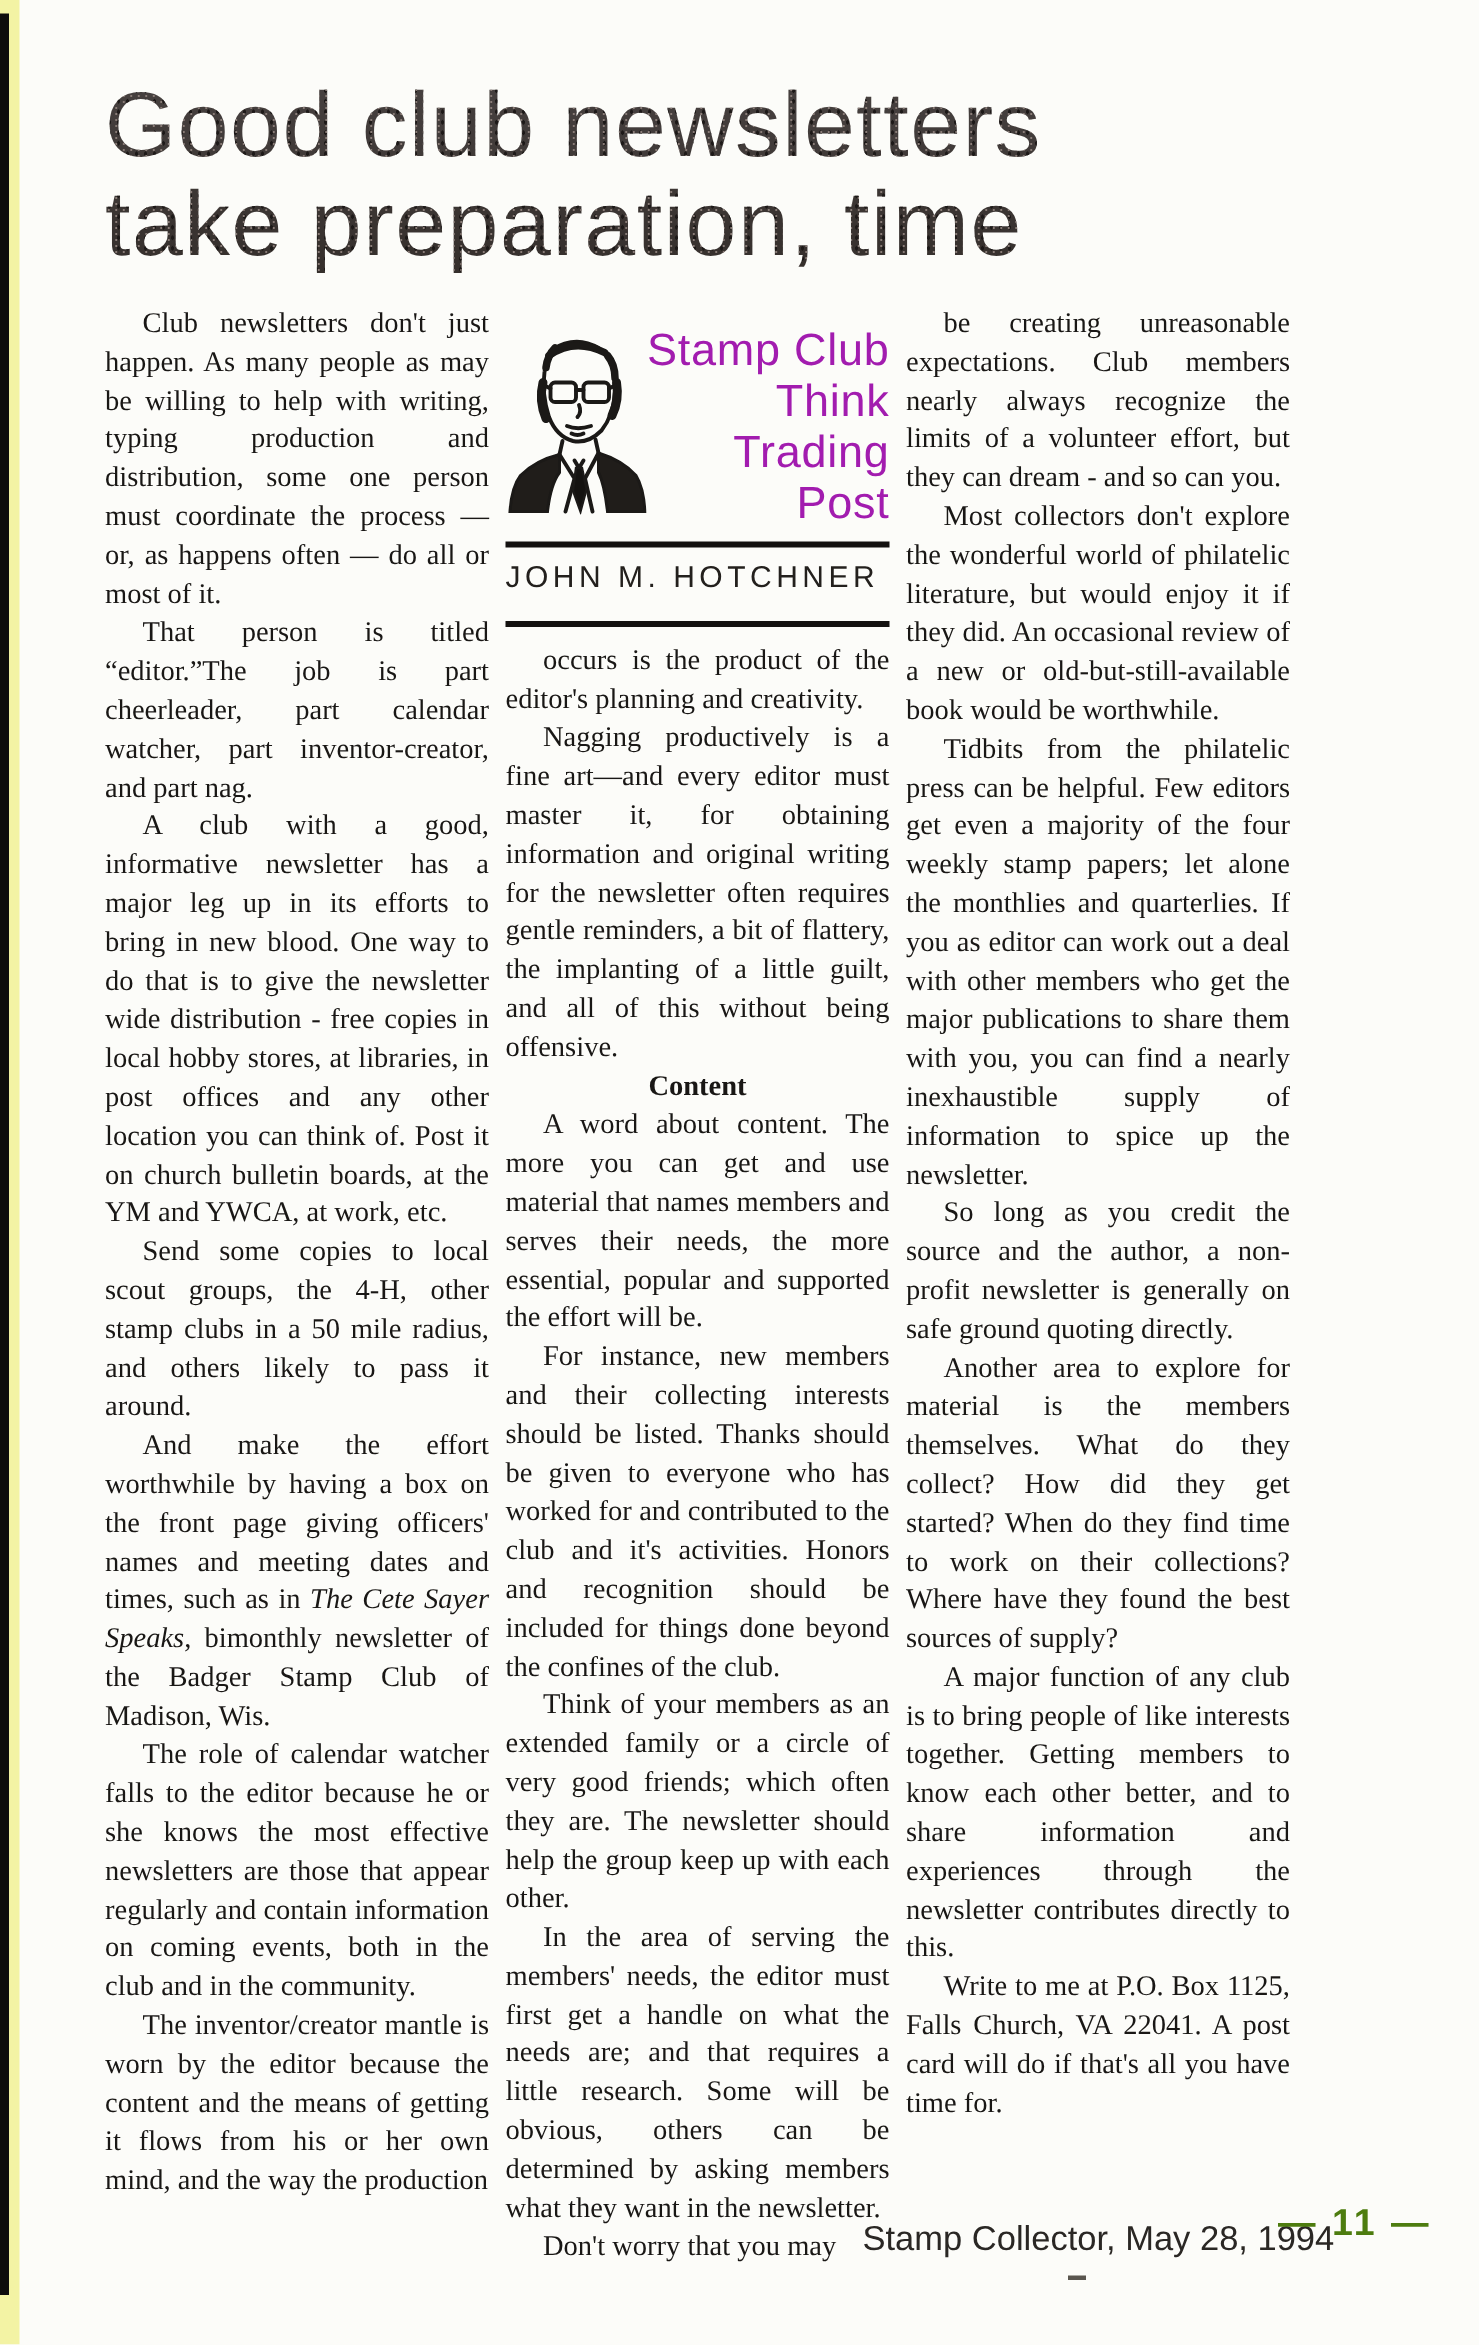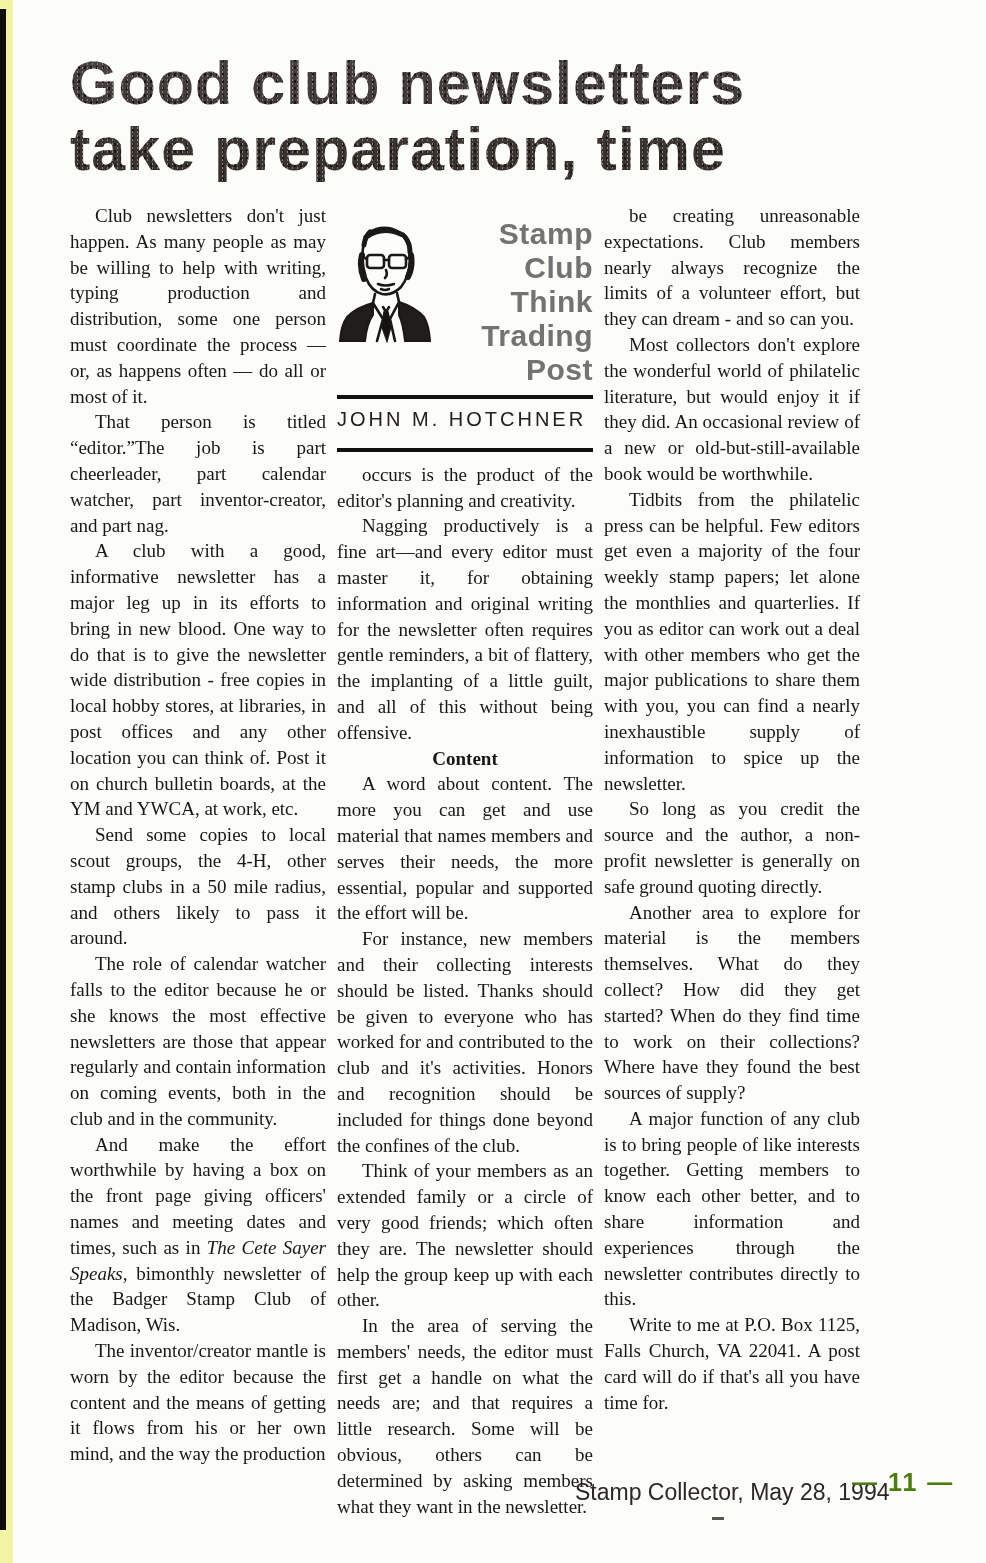--- a/index.html
+++ b/index.html
@@ -19,21 +19,21 @@
   .edge-bar {
     position: absolute; left: 0; top: 9px;
     width: 6px; height: 1521px;
     background: #0e0d0c;
   }
   .page {
     position: absolute; left: 70px; top: 0; width: 800px;
   }
   .headline {
     font-family: "Liberation Sans", sans-serif;
-    font-weight: bold;
+    font-weight: normal;
     font-size: 61px;
     line-height: 66px;
     letter-spacing: 1px;
     margin-top: 50px;
     color: #403936;
   }
   @supports (background-clip: text) or (-webkit-background-clip: text) {
     .headline {
       background-image:
         radial-gradient(#8a7d78 0.8px, transparent 1px),
@@ -73,25 +73,25 @@
     font-family: "Liberation Sans", sans-serif;
   }
   .byline-top {
     display: flex;
     align-items: flex-start;
   }
   .portrait { flex: 0 0 94px; padding-top: 6px; }
   .byline-title {
     flex: 1;
     text-align: right;
-    font-weight: bold;
+    font-weight: normal;
     font-size: 30px;
     line-height: 34px;
     letter-spacing: 0.5px;
-    color: #737373;
+    color: #a21caf;
     padding-top: 8px;
   }
   .byline-rule { height: 3px; background: #131110; margin: 8px 0 0 0; }
   .byline-rule.thick { height: 4px; }
   .byline-author {
     font-size: 20px;
     letter-spacing: 3px;
     color: #23201d;
     padding: 8px 0 7px 0;
   }
@@ -133,22 +133,22 @@
     <div>take preparation, time</div>
   </div>
 
   <div class="columns">
 
     <div class="col">
         <p class="para">Club newsletters don't just happen. As many people as may be willing to help with writing, typing production and distribution, some one person must coordinate the process — or, as happens often — do all or most of it.</p>
         <p class="para">That person is titled “editor.”The job is part cheerleader, part calendar watcher, part inventor-creator, and part nag.</p>
         <p class="para">A club with a good, informative newsletter has a major leg up in its efforts to bring in new blood. One way to do that is to give the newsletter wide distribution - free copies in local hobby stores, at libraries, in post offices and any other location you can think of. Post it on church bulletin boards, at the YM and YWCA, at work, etc.</p>
         <p class="para">Send some copies to local scout groups, the 4-H, other stamp clubs in a 50 mile radius, and others likely to pass it around.</p>
+        <p class="para"><span>And make the effort worthwhile by having a box on the front page giving officers' names and meeting dates and times, such as in </span><i>The Cete Sayer Speaks</i><span>, bimonthly newsletter of the Badger Stamp Club of Madison, Wis.</span></p>
         <p class="para">The role of calendar watcher falls to the editor because he or she knows the most effective newsletters are those that appear regularly and contain information on coming events, both in the club and in the community.</p>
-        <p class="para"><span>And make the effort worthwhile by having a box on the front page giving officers' names and meeting dates and times, such as in </span><i>The Cete Sayer Speaks</i><span>, bimonthly newsletter of the Badger Stamp Club of Madison, Wis.</span></p>
         <p class="para">The inventor/creator mantle is worn by the editor because the content and the means of getting it flows from his or her own mind, and the way the production</p>
       </div>
 
     <div class="col">
       <div class="byline-box">
         <div class="byline-top">
           <div class="portrait">
             <svg width="94" height="128" viewBox="0 0 94 128">
               <g fill="none" stroke="#1b1917" stroke-width="2.6" stroke-linecap="round">
 
@@ -194,20 +194,21 @@
         <div class="byline-rule thick"></div>
       </div>
       <div>
           <p class="para">occurs is the product of the editor's planning and creativity.</p>
           <p class="para">Nagging productively is a fine art—and every editor must master it, for obtaining information and original writing for the newsletter often requires gentle reminders, a bit of flattery, the implanting of a little guilt, and all of this without being offensive.</p>
           <div class="col-heading">Content</div>
           <p class="para">A word about content. The more you can get and use material that names members and serves their needs, the more essential, popular and supported the effort will be.</p>
           <p class="para">For instance, new members and their collecting interests should be listed. Thanks should be given to everyone who has worked for and contributed to the club and it's activities. Honors and recognition should be included for things done beyond the confines of the club.</p>
           <p class="para">Think of your members as an extended family or a circle of very good friends; which often they are. The newsletter should help the group keep up with each other.</p>
           <p class="para">In the area of serving the members' needs, the editor must first get a handle on what the needs are; and that requires a little research. Some will be obvious, others can be determined by asking members what they want in the newsletter.</p>
+          <p class="para">Don't worry that you may</p>
         </div>
     </div>
 
     <div class="col">
         <p class="para">be creating unreasonable expectations. Club members nearly always recognize the limits of a volunteer effort, but they can dream - and so can you.</p>
         <p class="para">Most collectors don't explore the wonderful world of philatelic literature, but would enjoy it if they did. An occasional review of a new or old-but-still-available book would be worthwhile.</p>
         <p class="para">Tidbits from the philatelic press can be helpful. Few editors get even a majority of the four weekly stamp papers; let alone the monthlies and quarterlies. If you as editor can work out a deal with other members who get the major publications to share them with you, you can find a nearly inexhaustible supply of information to spice up the newsletter.</p>
         <p class="para">So long as you credit the source and the author, a non-profit newsletter is generally on safe ground quoting directly.</p>
         <p class="para">Another area to explore for material is the members themselves. What do they collect? How did they get started? When do they find time to work on their collections? Where have they found the best sources of supply?</p>
         <p class="para">A major function of any club is to bring people of like interests together. Getting members to know each other better, and to share information and experiences through the newsletter contributes directly to this.</p>

